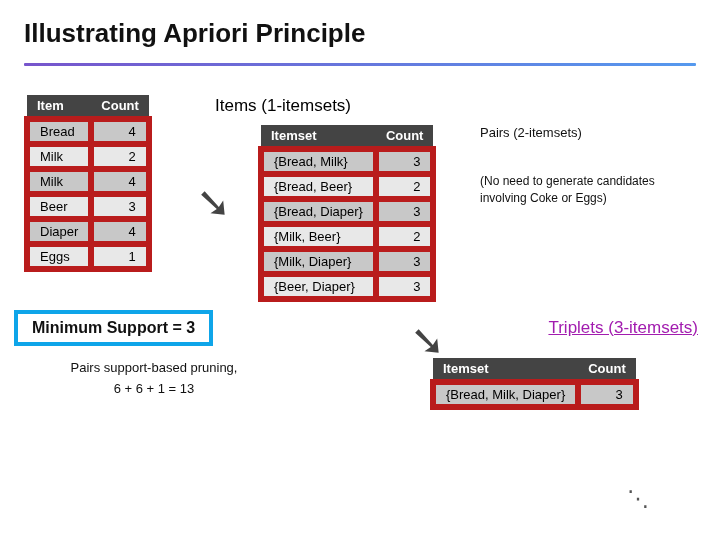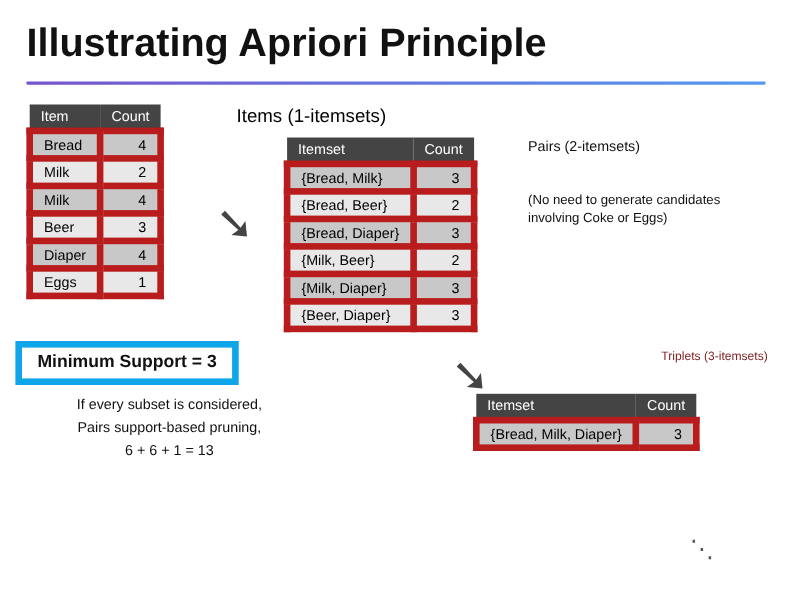--- a/index.html
+++ b/index.html
@@ -13,21 +13,21 @@
     }
 
     .page-container {
       width: 720px;
       height: 540px;
       padding: 18px 24px 18px 24px;
       position: relative;
     }
 
     .page-title {
-      font-size: 36px;
+      font-size: 26px;
       font-weight: bold;
       color: #111;
       margin-bottom: 14px;
     }
 
     .title-underline {
       height: 3px;
       background: linear-gradient(to right, #7755cc, #5599ee);
       margin-bottom: 14px;
       border-radius: 1px;
@@ -36,21 +36,21 @@
     
     .data-table {
       border-collapse: collapse;
       font-size: 13px;
     }
     .data-table th {
       background: #444;
       color: #fff;
       padding: 3px 10px;
       text-align: left;
-      font-weight: normal;
+      font-weight: bold;
     }
     .data-table td {
       padding: 2px 10px;
       border: 6px solid #b91c1c;
     }
     .data-table tr:nth-child(odd) td {
       background: #c8c8c8;
     }
     .data-table tr:nth-child(even) td {
       background: #e8e8e8;
@@ -90,35 +90,36 @@
       width: 210px;
       line-height: 1.4;
       margin-top: 25px;
     }
 
     
     .min-support {
       position: absolute;
       left: 14px;
       top: 310px;
-      border: 6px solid #0ea5e9;
+      border: 4px solid #0ea5e9;
       padding: 5px 14px;
       font-size: 16px;
       font-weight: bold;
       background: #fff;
       color: #111;
     }
 
     
     .triplets-label {
       position: absolute;
       right: 22px;
       top: 318px;
-      font-size: 11px;
-      color: #7f1d1d;
+      font-size: 17px;
+      color: #a21caf;
+      text-decoration: underline;
     }
 
     
     .arrow1 {
       position: absolute;
       left: 196px;
       top: 178px;
       font-size: 42px;
       color: #444;
     }
@@ -270,20 +271,19 @@
       <tbody id="table3-body">
       <tr>
             <td>{Bread, Milk, Diaper}</td>
             <td style="text-align: right;">3</td>
           </tr>
         </tbody>
     </table>
   </div>
 
   <div class="bottom-text">
-    <div>If every subset is considered,</div>
     <div>Pairs support-based pruning,</div>
     <div>6 + 6 + 1 = 13</div>
   </div>
 
   <div class="dots">⋱</div>
 
 </div>
 
 </body></html>

